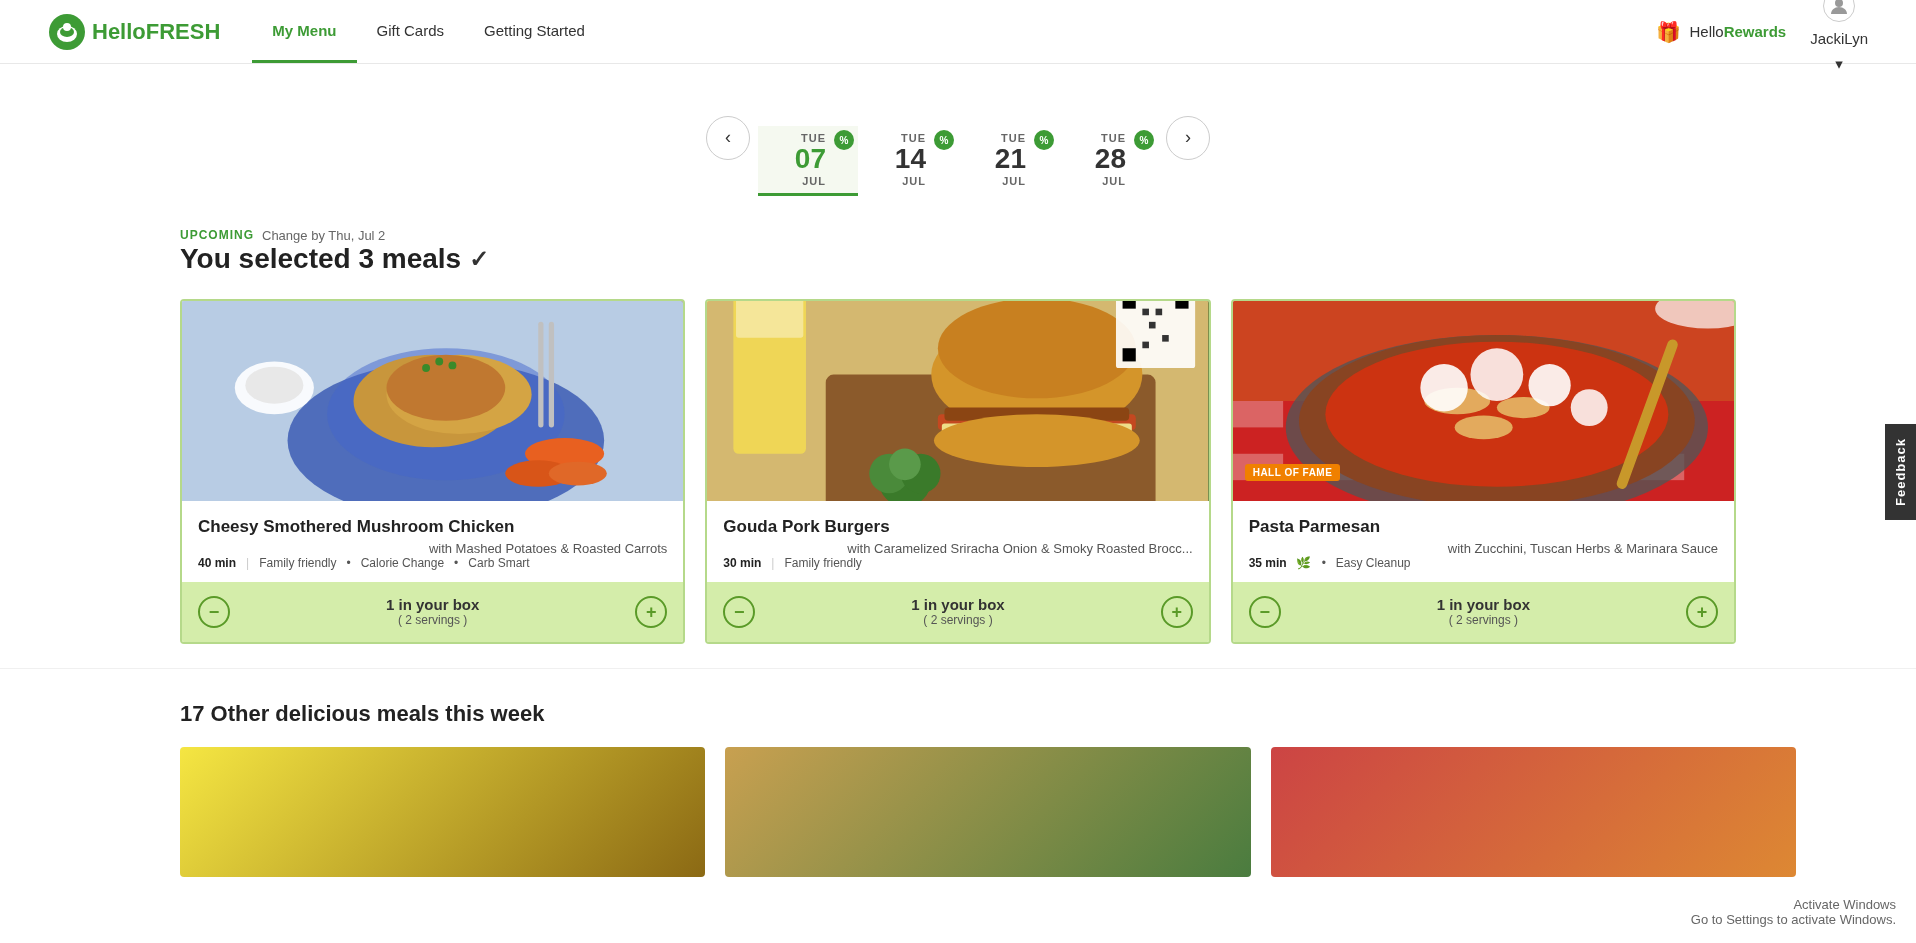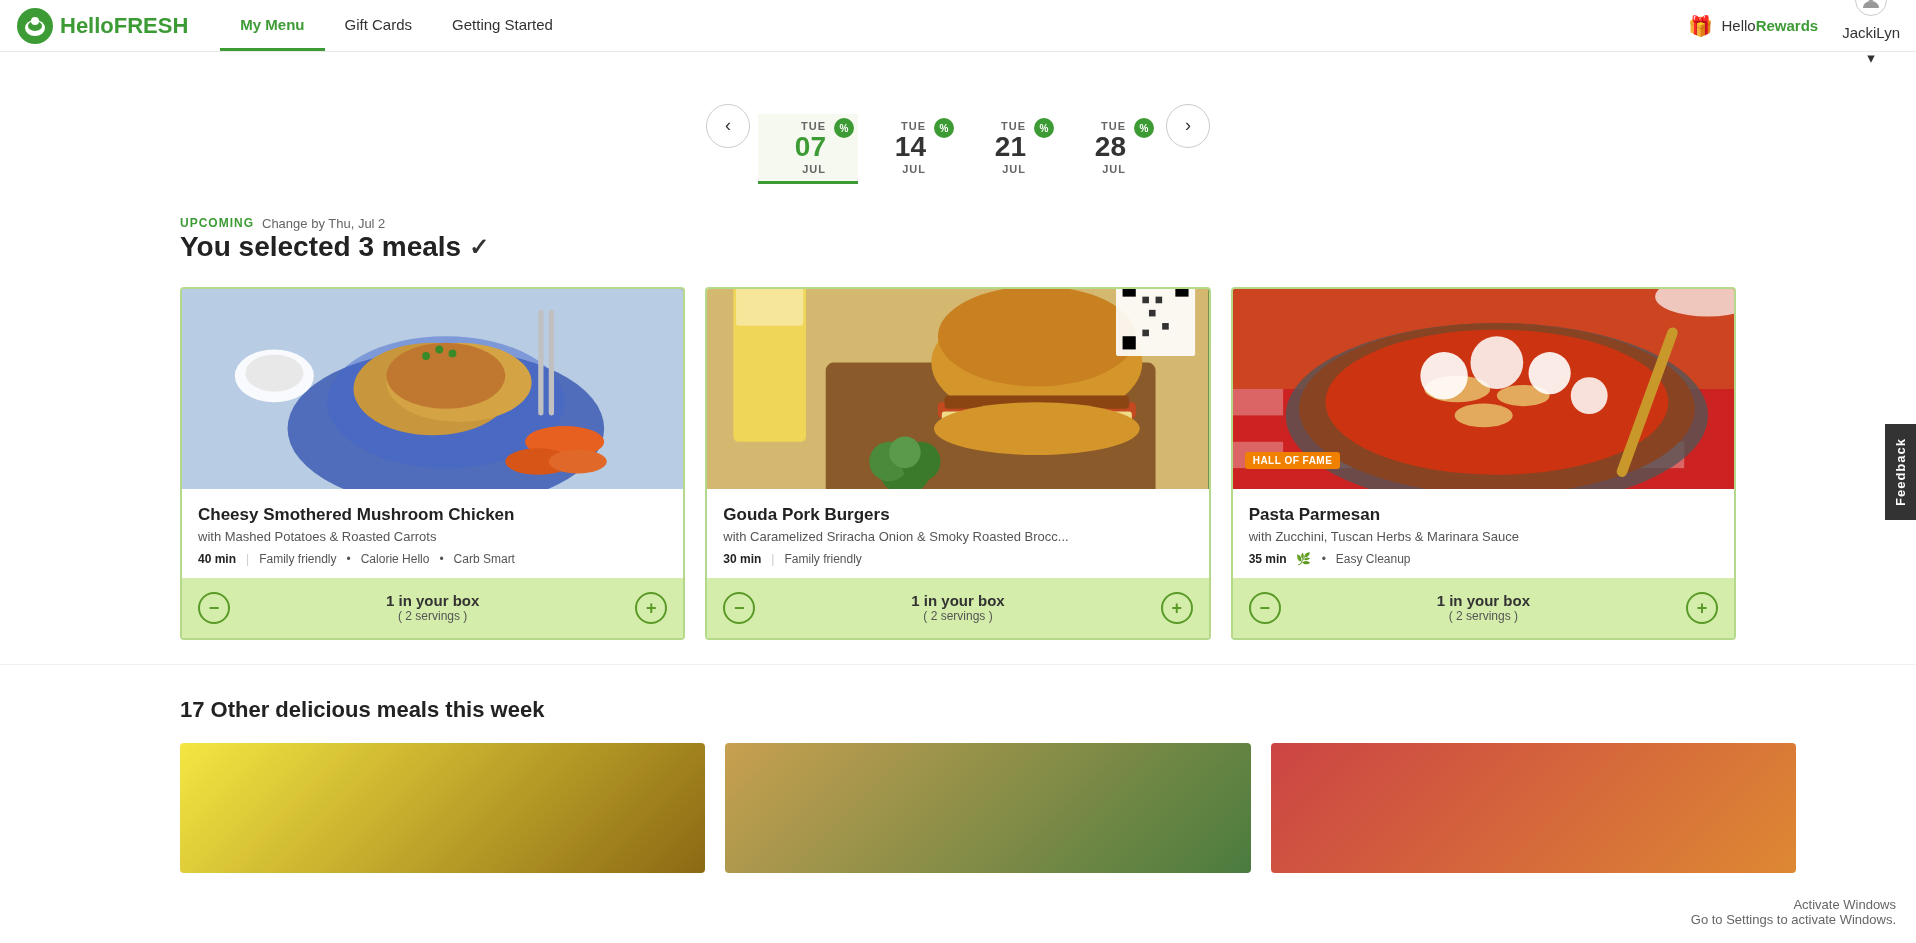--- a/index.html
+++ b/index.html
@@ -2,22 +2,22 @@
 <html><head>
   <meta charset="utf-8">
   <style>
     * { box-sizing: border-box; margin: 0; padding: 0; }
     body { font-family: 'Arial', sans-serif; background: #fff; color: #333; }
 
     
     .header {
       display: flex;
       align-items: center;
-      padding: 0 16px;
-      height: 52px;
+      padding: 0 48px;
+      height: 64px;
       border-bottom: 1px solid #e8e8e8;
       position: relative;
     }
     .logo {
       display: flex;
       align-items: center;
       gap: 6px;
       margin-right: 32px;
       text-decoration: none;
     }
@@ -231,21 +231,21 @@
     }
     .meal-title {
       font-size: 17px;
       font-weight: bold;
       color: #222;
       margin-bottom: 4px;
     }
     .meal-subtitle {
       font-size: 13px;
       color: #555;
-      margin-bottom: 8px;
+      text-align: right;
     }
     .meal-tags {
       display: flex;
       gap: 10px;
       font-size: 12px;
       color: #555;
       margin-bottom: 0;
     }
     .meal-time { font-weight: bold; color: #222; }
     .tag-divider { color: #ccc; }
@@ -506,21 +506,21 @@
         </svg>
       </div>
       <div class="meal-card-body">
         <div class="meal-title">Cheesy Smothered Mushroom Chicken</div>
         <div class="meal-subtitle">with Mashed Potatoes &amp; Roasted Carrots</div>
         <div class="meal-tags">
           <span class="meal-time">40 min</span>
           <span class="tag-divider">|</span>
           <span>Family friendly</span>
           <span>•</span>
-          <span>Calorie Hello</span>
+          <span>Calorie Change</span>
           <span>•</span>
           <span>Carb Smart</span>
         </div>
       </div>
       <div class="meal-card-footer">
         <button class="qty-btn">−</button>
         <div class="in-box-text">
           <div class="in-box-main">1 in your box</div>
           <div class="in-box-sub">( 2 servings )</div>
         </div>

